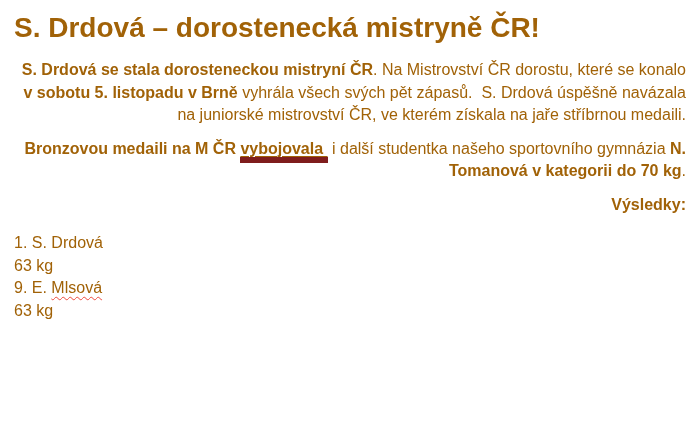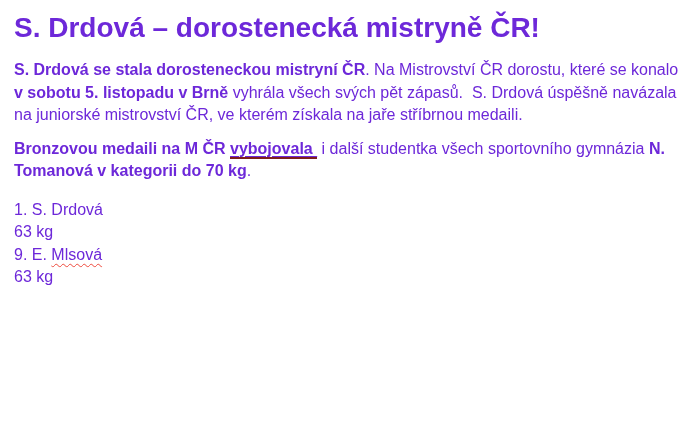--- a/index.html
+++ b/index.html
@@ -9,41 +9,41 @@
   }
   .page {
     position: relative;
     width: 699px;
     height: 436px;
     box-sizing: border-box;
     padding: 12px 13px 0 14px;
     font-family: "Liberation Sans", sans-serif;
     font-size: 16px;
     line-height: 22.5px;
-    color: #6d28d9;
+    color: #a16207;
     background: #ffffff;
     overflow: hidden;
   }
   .title {
     margin: 0;
     font-size: 28px;
     line-height: 32px;
     font-weight: bold;
     white-space: pre-wrap;
   }
-  p { margin: 0; white-space: pre-wrap; }
+  p { margin: 0; white-space: pre-wrap; text-align: right; }
   .p-intro  { margin-top: 15px; }
   .p-bronze { margin-top: 11px; }
   .b { font-weight: bold; }
   .grammar-flag {
     font-weight: bold;
     text-decoration: underline;
     text-decoration-thickness: 1px;
     text-underline-offset: 2px;
-    border-bottom: 2px solid #7f1d1d;
+    border-bottom: 6px solid #7f1d1d;
   }
   .spell-flag {
     text-decoration: underline;
     text-decoration-style: wavy;
     text-decoration-color: #ee4a3d;
     text-decoration-thickness: 1px;
     text-underline-offset: 3px;
   }
   .results-heading {
     margin: 11px 0 0 0;
@@ -59,22 +59,23 @@
 </style>
 </head>
 <body>
 
 <div class="page">
 
   <h1 class="title">S. Drdová – dorostenecká mistryně ČR!</h1>
 
   <p class="p-intro"><span class="b">S. Drdová se stala dorosteneckou mistryní ČR</span><span>. Na Mistrovství ČR dorostu, které se konalo </span><span class="b">v sobotu 5. listopadu v Brně</span><span> vyhrála všech svých pět zápasů.  S. Drdová úspěšně navázala na juniorské mistrovství ČR, ve kterém získala na jaře stříbrnou medaili.</span></p>
 
-  <p class="p-bronze"><span class="b">Bronzovou medaili na M ČR </span><span class="grammar-flag">vybojovala </span><span> i další studentka všech sportovního gymnázia </span><span class="b">N. Tomanová v kategorii do 70 kg</span><span>.</span></p>
+  <p class="p-bronze"><span class="b">Bronzovou medaili na M ČR </span><span class="grammar-flag">vybojovala </span><span> i další studentka našeho sportovního gymnázia </span><span class="b">N. Tomanová v kategorii do 70 kg</span><span>.</span></p>
 
+  <p class="results-heading">Výsledky:</p>
 
   <div class="results">
     <div class="result-row">
         <span class="result-name">1. S. Drdová</span>
         <span class="result-weight">63 kg</span>
       </div>
     <div class="result-row">
         <span class="result-name"><span>9. E. </span><span class="spell-flag">Mlsová</span></span>
         <span class="result-weight">63 kg</span>
       </div>

